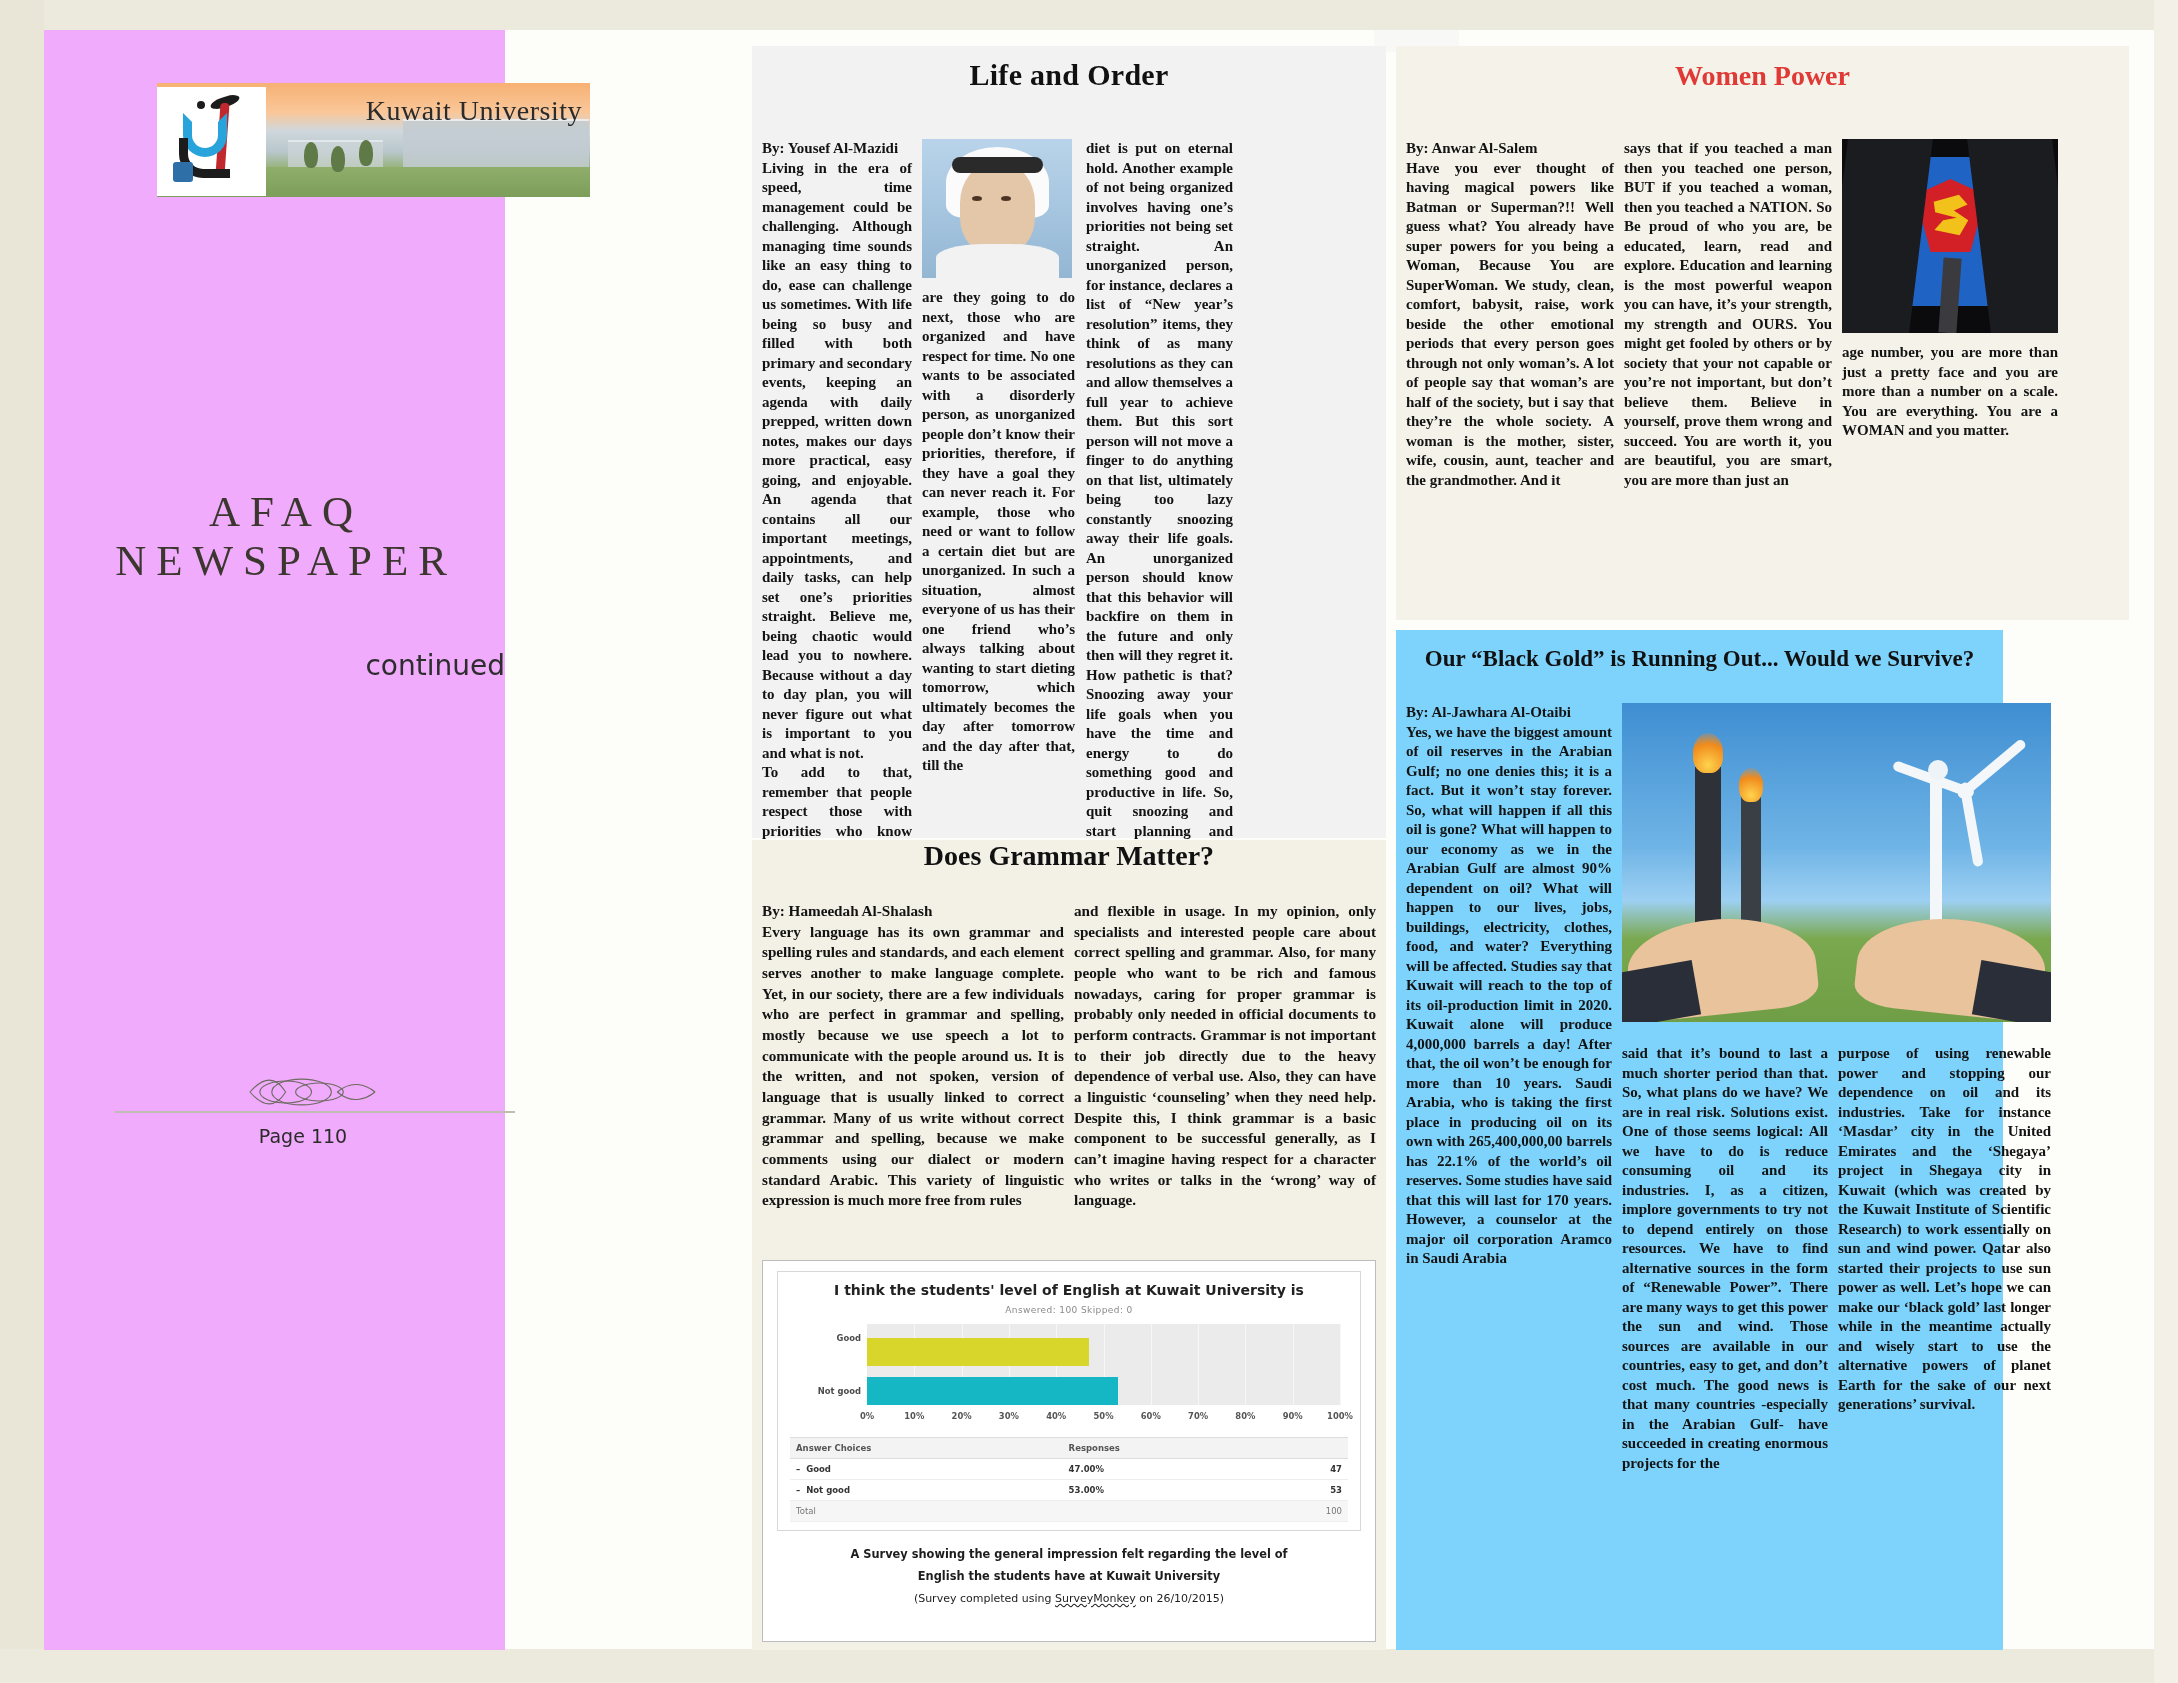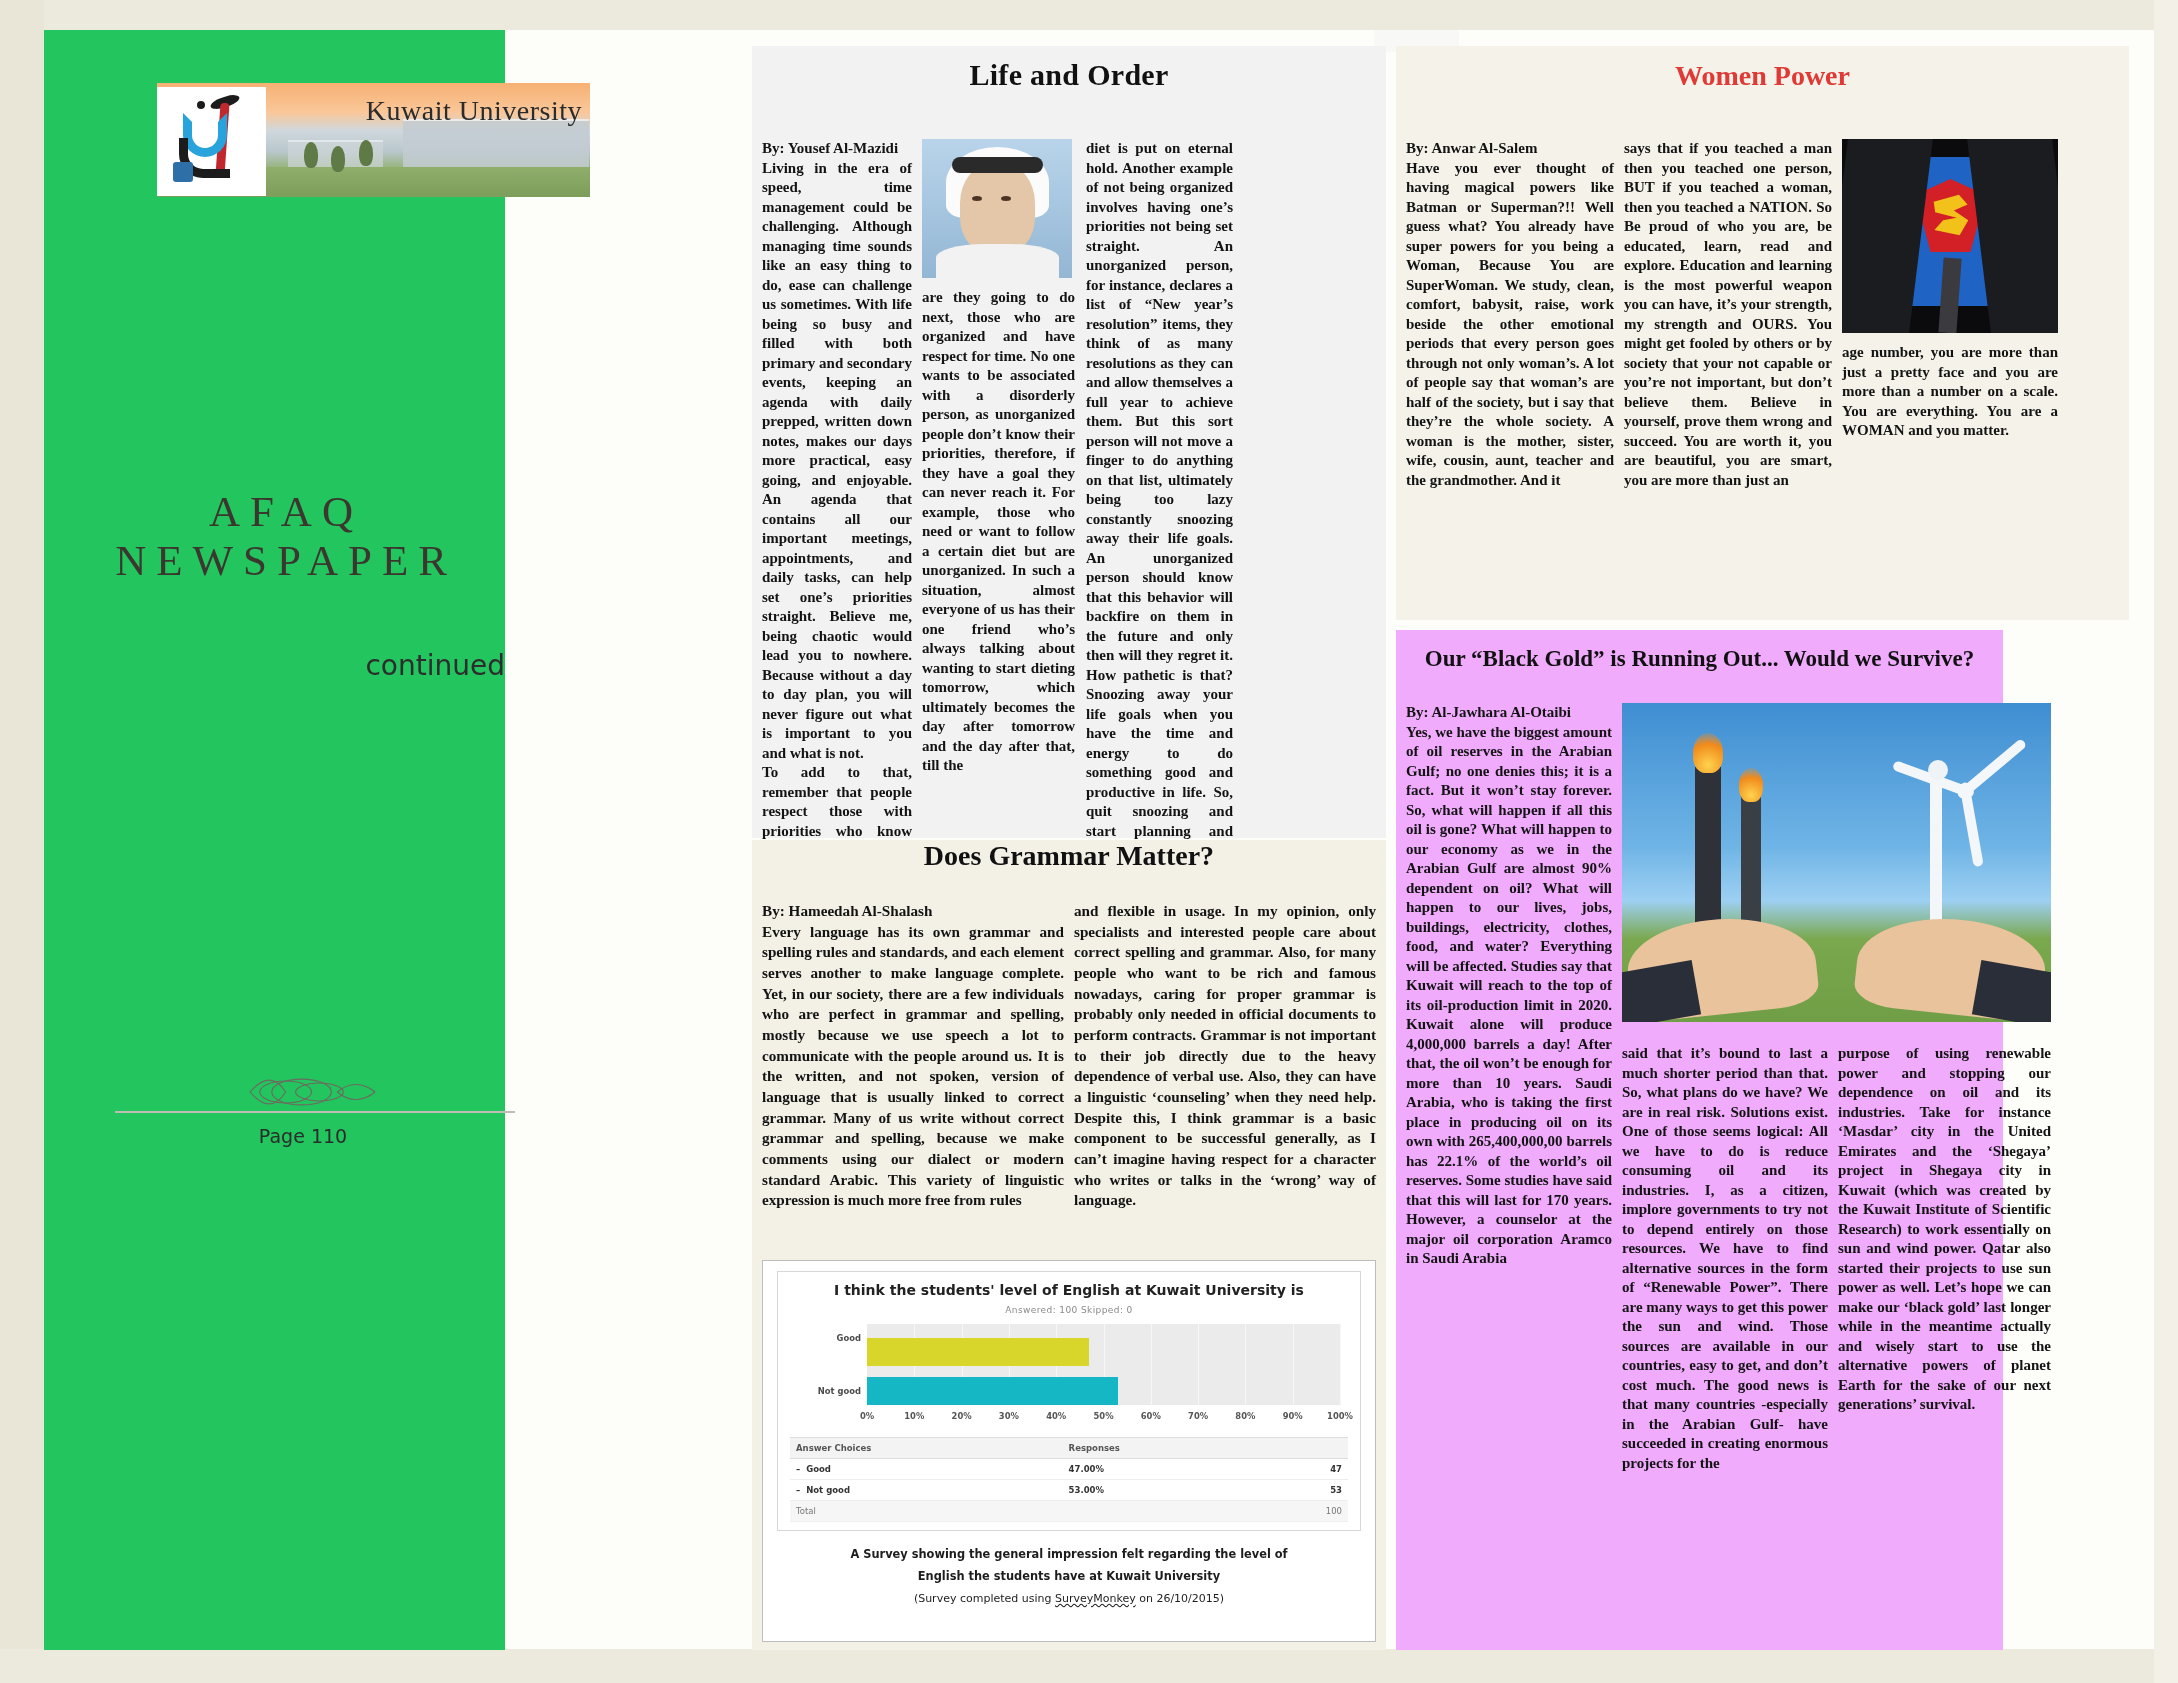--- a/index.html
+++ b/index.html
@@ -25,21 +25,21 @@
   #band-left  { left: 0;    top: 0; width: 44px;  height: 1683px; }
   #band-top   { left: 0;    top: 0; width: 2178px; height: 30px; background:#eceadd; }
   #band-bottom{ left: 0;    top: 1649px; width: 2178px; height: 34px; background:#eceadd; }
   #band-right { left: 2154px; top: 0; width: 24px; height: 1683px; background:#f3f1e7; }
 
   
   #left-panel {
     position: absolute;
     left: 44px; top: 30px;
     width: 461px; height: 1620px;
-    background: #22c55e;
+    background: #f0abfc;
   }
   #masthead-photo {
     position: absolute;
     left: 113px; top: 53px;
     width: 433px; height: 114px;
     overflow: hidden;
     background: linear-gradient(180deg,#f7b173 0%, #f9c79a 26%, #cfd8dc 42%, #b9c7cc 60%, #8fae6a 78%, #a5b882 100%);
   }
   #masthead-photo .bldg {
     position:absolute; background:#cfd6d9; border-top:2px solid #eef2f4;
@@ -254,21 +254,21 @@
   #wp-photo .shirt-r { position:absolute; right:-6px; top:0; width:85px; height:194px; background:#1b1c20; transform:skewX(7deg); }
   #wp-photo .chest   { position:absolute; left:61px; top:18px; width:95px; height:149px; background:#1f63c4; border-radius:6px; }
   #wp-photo .shield  { position:absolute; left:73px; top:40px; width:71px; height:73px; background:#d32027; clip-path: polygon(50% 0, 100% 22%, 78% 100%, 22% 100%, 0 22%); }
   #wp-photo .sglyph  { position:absolute; left:91px; top:54px; width:36px; height:44px; background:#f2c21a; clip-path: polygon(2% 20%, 72% 4%, 96% 26%, 58% 40%, 98% 62%, 74% 96%, 4% 84%, 28% 62%, 66% 56%, 6% 44%); }
   #wp-photo .tie     { position:absolute; left:99px; top:119px; width:18px; height:75px; background:#3b3b3f; transform:rotate(4deg); }
 
   
   #black-gold {
     left: 1396px; top: 630px;
     width: 607px; height: 1020px;
-    background: #f0abfc;
+    background: #7dd3fc;
   }
   #black-gold .art-head { font-size: 23px; color:#111; padding-top: 16px; }
   #bg-c1 { position:absolute; left: 10px; top: 73px; width: 206px; }
   #bg-c2 { position:absolute; left: 226px; top: 414px; width: 206px; }
   #bg-c3 { position:absolute; left: 442px; top: 414px; width: 213px; }
   #bg-photo {
     position:absolute; left: 226px; top: 73px; width: 429px; height: 319px;
     overflow:hidden;
     background: linear-gradient(180deg,#3f8ed2 0%, #6fb4e6 45%, #9dd0f2 62%, #7aa84e 74%, #6f9e46 100%);
   }

